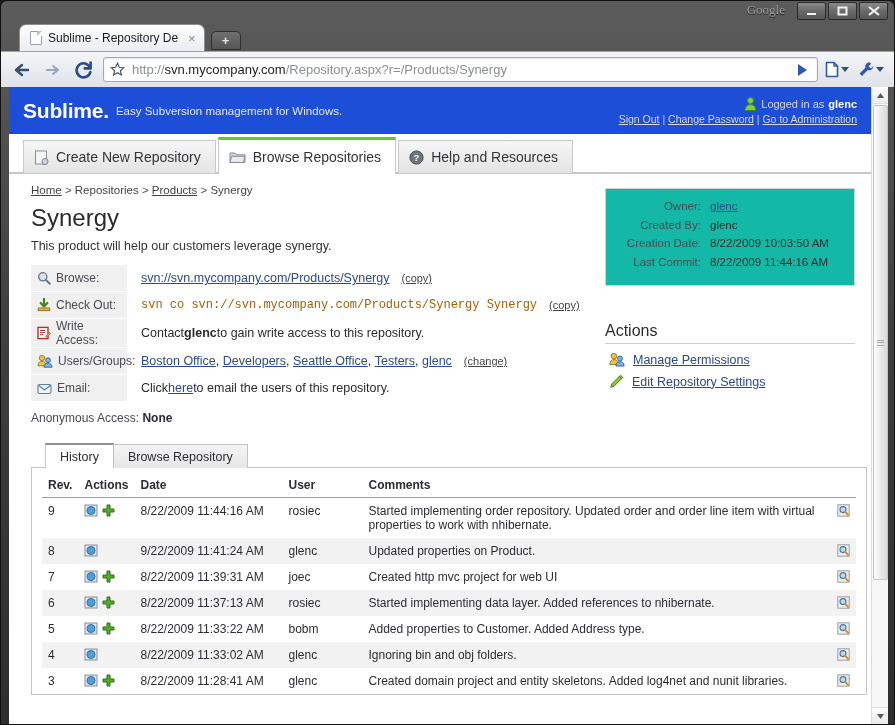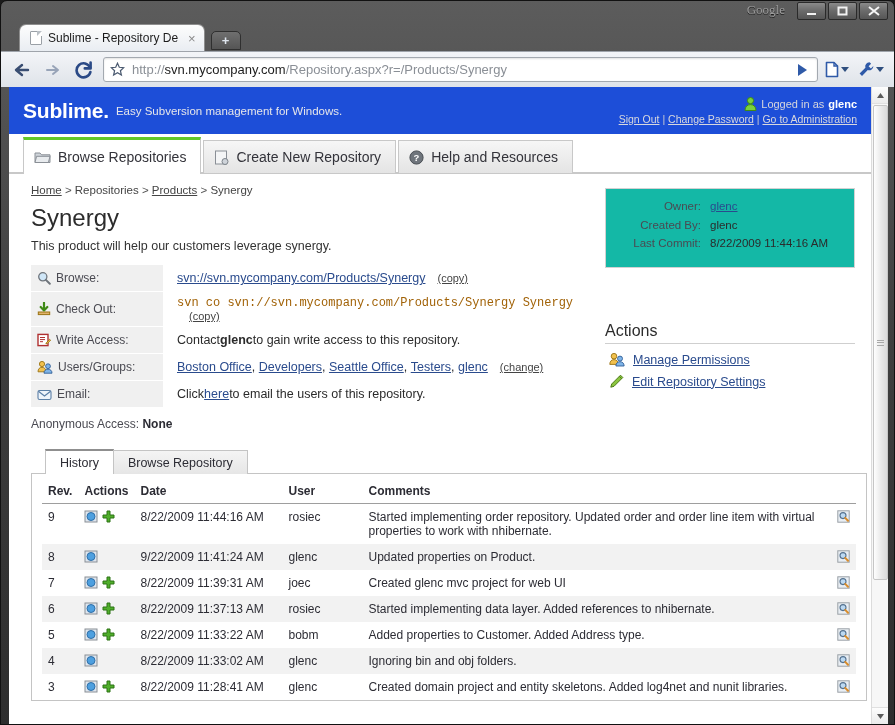--- a/index.html
+++ b/index.html
@@ -149,21 +149,21 @@
   .breadcrumb { font-size: 11.5px; color: #444; margin-bottom: 8px; }
   .breadcrumb a { color:#444; text-decoration: underline; }
   .breadcrumb .sep { color:#555; }
 
   h1.title { font-size: 24px; font-weight: normal; color:#2c2c2c; margin-bottom: 7px; }
   .desc { font-size: 12.5px; color:#333; margin-bottom: 12px; }
 
   .detail-rows { width: 566px; }
   .drow { display: flex; align-items: stretch; min-height: 26px; margin-bottom: 1px; }
   .dlabel {
-    width: 132px; background: #f0f0f0; flex: none;
+    width: 96px; background: #f0f0f0; flex: none;
     display: flex; align-items: center; gap: 5px; padding-left: 6px;
     font-size: 12px; color: #4a4a52;
   }
   .dval { padding: 4px 0 4px 14px; font-size: 12.5px; color:#2b2b2b; display:flex; align-items:center; flex-wrap:wrap; gap:0; }
   .dval a { color:#2a4b8d; text-decoration: underline; }
   .mono { font-family: Liberation Mono, monospace; font-size: 12px; color:#a16207; }
   .copy { margin-left: 12px; font-size: 11px; }
   .copy a { color:#444; text-decoration: underline; }
   .anon { font-size: 12px; color:#4a4a52; margin-top: 10px; }
   .anon b { color:#2c2c34; }
@@ -330,41 +330,41 @@
             <a href="#">Sign Out</a>
             <span> | </span>
             <a href="#">Change Password</a>
             <span> | </span>
             <a href="#">Go to Administration</a>
           </div>
         </div>
       </div>
 
       <div class="navtabs">
+        <div class="ntab">
+          <span>
+            <svg width="15" height="15" viewBox="0 0 15 15">
+                <rect x="1.5" y="1" width="11" height="13" fill="#f4f5f6" stroke="#8a8f96" stroke-width="1"></rect>
+                <circle cx="11" cy="11.5" r="3" fill="#cfd4da" stroke="#7d838a" stroke-width="1"></circle>
+              </svg>
+          </span>
+          <span>Create New Repository</span>
+        </div>
         <div class="ntab active">
           <span>
             <svg width="17" height="14" viewBox="0 0 17 14">
                 <path d="M1 3 H6 L7.6 4.8 H16 V12.5 H1 Z" fill="#cfd4da" stroke="#8a8f96" stroke-width="1"></path>
                 <path d="M2.6 6.3 H16 L14.4 12.5 H1 Z" fill="#e8ebee" stroke="#8a8f96" stroke-width="1"></path>
               </svg>
           </span>
           <span>Browse Repositories</span>
         </div>
         <div class="ntab">
           <span>
             <svg width="15" height="15" viewBox="0 0 15 15">
-                <rect x="1.5" y="1" width="11" height="13" fill="#f4f5f6" stroke="#8a8f96" stroke-width="1"></rect>
-                <circle cx="11" cy="11.5" r="3" fill="#cfd4da" stroke="#7d838a" stroke-width="1"></circle>
-              </svg>
-          </span>
-          <span>Create New Repository</span>
-        </div>
-        <div class="ntab">
-          <span>
-            <svg width="15" height="15" viewBox="0 0 15 15">
                 <circle cx="7.5" cy="7.5" r="6.6" fill="#6f757c" stroke="#4a4f55" stroke-width="1"></circle>
                 <text x="7.5" y="11" font-size="9.5" font-family="Liberation Sans" fill="#fff" text-anchor="middle" font-weight="bold">?</text>
               </svg>
           </span>
           <span>Help and Resources</span>
         </div>
       </div>
 
       <div class="content">
 
@@ -382,20 +382,24 @@
         <div class="desc">This product will help our customers leverage synergy.</div>
 
         <div class="infobox">
           <div class="irow">
             <span class="ilabel">Owner:</span>
             <span class="ivalue"><a href="#">glenc</a></span>
           </div>
           <div class="irow">
             <span class="ilabel">Created By:</span>
             <span class="ivalue">glenc</span>
+          </div>
+          <div class="irow">
+            <span class="ilabel">Creation Date:</span>
+            <span class="ivalue">8/22/2009 10:03:50 AM</span>
           </div>
           <div class="irow">
             <span class="ilabel">Last Commit:</span>
             <span class="ivalue">8/22/2009 11:44:16 AM</span>
           </div>
         </div>
 
         <div class="actions-wrap">
           <div class="actions-h">Actions</div>
           <div class="arow">
@@ -599,21 +603,21 @@
                         </span>
                     <span>
                           <svg width="13" height="13" viewBox="0 0 13 13">
                             <path d="M5 1 H8 V5 H12 V8 H8 V12 H5 V8 H1 V5 H5 Z" fill="#4fae2a" stroke="#2d7314" stroke-width="1"></path>
                           </svg>
                         </span>
                   </span>
                     </td>
                   <td class="c-date">8/22/2009 11:39:31 AM</td>
                   <td class="c-user">joec</td>
-                  <td>Created glenc mvc project for web UI</td>
+                  <td>Created http mvc project for web UI</td>
                   <td class="c-view"><span><svg width="13" height="13" viewBox="0 0 13 13">
                           <rect x=".8" y=".8" width="11.4" height="11.4" fill="#e9eef4" stroke="#9aa0a6" stroke-width="1"></rect>
                           <circle cx="6" cy="5.6" r="3" fill="#bcd9f2" stroke="#55728f" stroke-width="1.1"></circle>
                           <path d="M8.2 7.9 L11 10.8" stroke="#d98c2b" stroke-width="2" stroke-linecap="round"></path>
                         </svg></span></td>
                 </tr>
                 <tr class="alt">
                   <td class="c-rev">6</td>
                   <td class="c-act">
                       <span class="icon-pair">

